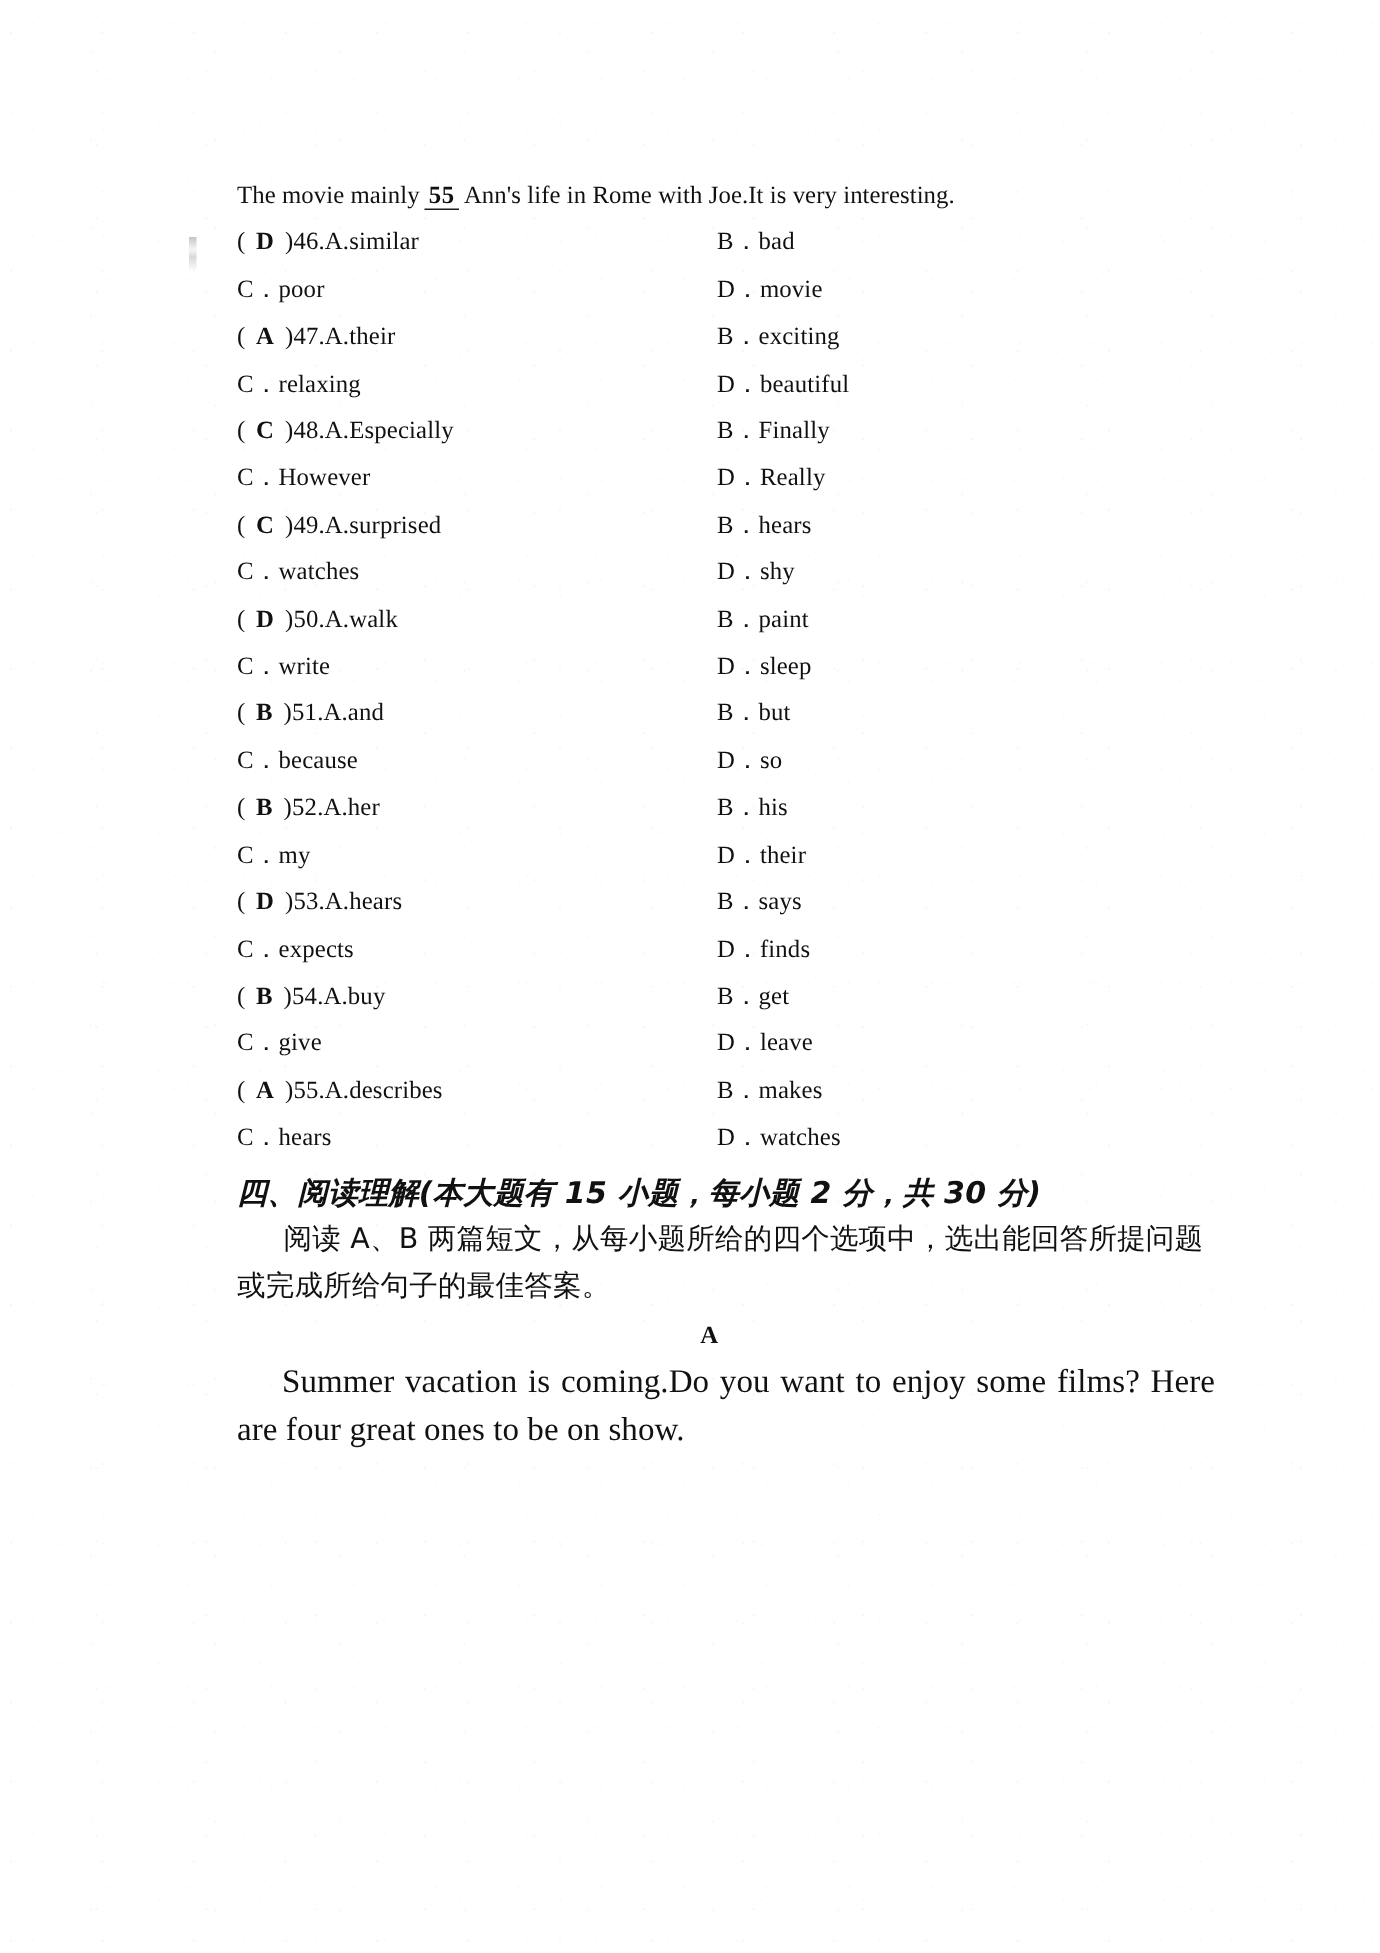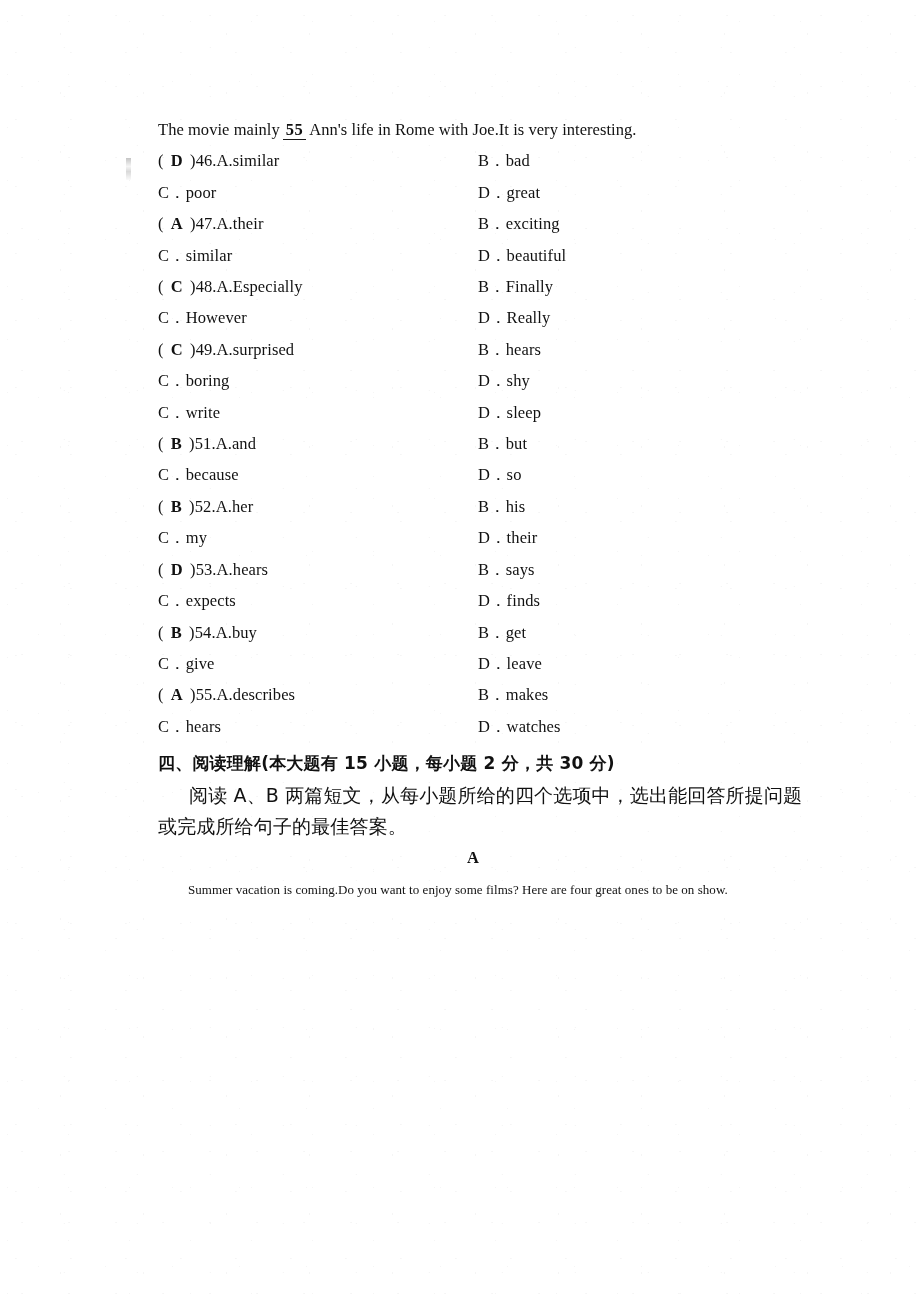--- a/index.html
+++ b/index.html
@@ -105,25 +105,26 @@
 
   .opt-tag {
     font-weight: normal;
     letter-spacing: 0.1px;
   }
 
   
   .section-heading {
     font-family: "DejaVu Sans", "Liberation Sans", sans-serif;
     font-weight: bold;
-    font-size: 17px;
+    font-size: 20px;
     line-height: 31.4px;
     margin-top: 6px;
     letter-spacing: 0.2px;
     white-space: nowrap;
+    font-style: italic;
   }
 
   .instr {
     font-family: "DejaVu Sans", "Liberation Sans", sans-serif;
     font-size: 19px;
     line-height: 31.4px;
     text-indent: 31px;
     letter-spacing: 0.15px;
     width: 652px;
   }
@@ -131,21 +132,21 @@
   .passage-label {
     text-align: center;
     font-weight: bold;
     font-size: 16.5px;
     line-height: 31.4px;
     width: 630px;
     letter-spacing: 0.3px;
   }
 
   .passage-body {
-    font-size: 13px;
+    font-size: 22px;
     line-height: 31.4px;
     text-indent: 30px;
     width: 652px;
     letter-spacing: 0.05px;
     text-align: justify;
   }
 </style>
 </head>
 <body>
 
@@ -165,35 +166,35 @@
       </div>
       <div class="col-right">
         <span class="opt-tag">B．bad</span>
       </div>
     </div>
     <div class="opt-row">
       <div class="col-left">
         <span class="opt-tag">C．poor</span>
       </div>
       <div class="col-right">
-        <span class="opt-tag">D．great</span>
+        <span class="opt-tag">D．movie</span>
       </div>
     </div>
 
     <div class="opt-row">
       <div class="col-left">
         <span class="qmark ans-paren-open">(</span><span class="ans-letter">A</span><span class="qmark ans-paren-close">)</span><span class="qnum-opt">47.</span><span class="opt-tag">A.their</span>
       </div>
       <div class="col-right">
         <span class="opt-tag">B．exciting</span>
       </div>
     </div>
     <div class="opt-row">
       <div class="col-left">
-        <span class="opt-tag">C．similar</span>
+        <span class="opt-tag">C．relaxing</span>
       </div>
       <div class="col-right">
         <span class="opt-tag">D．beautiful</span>
       </div>
     </div>
 
     <div class="opt-row">
       <div class="col-left">
         <span class="qmark ans-paren-open">(</span><span class="ans-letter">C</span><span class="qmark ans-paren-close">)</span><span class="qnum-opt">48.</span><span class="opt-tag">A.Especially</span>
       </div>
@@ -213,27 +214,35 @@
     <div class="opt-row">
       <div class="col-left">
         <span class="qmark ans-paren-open">(</span><span class="ans-letter">C</span><span class="qmark ans-paren-close">)</span><span class="qnum-opt">49.</span><span class="opt-tag">A.surprised</span>
       </div>
       <div class="col-right">
         <span class="opt-tag">B．hears</span>
       </div>
     </div>
     <div class="opt-row">
       <div class="col-left">
-        <span class="opt-tag">C．boring</span>
+        <span class="opt-tag">C．watches</span>
       </div>
       <div class="col-right">
         <span class="opt-tag">D．shy</span>
       </div>
     </div>
 
+    <div class="opt-row">
+      <div class="col-left">
+        <span class="qmark ans-paren-open">(</span><span class="ans-letter">D</span><span class="qmark ans-paren-close">)</span><span class="qnum-opt">50.</span><span class="opt-tag">A.walk</span>
+      </div>
+      <div class="col-right">
+        <span class="opt-tag">B．paint</span>
+      </div>
+    </div>
     <div class="opt-row">
       <div class="col-left">
         <span class="opt-tag">C．write</span>
       </div>
       <div class="col-right">
         <span class="opt-tag">D．sleep</span>
       </div>
     </div>
 
     <div class="opt-row">

